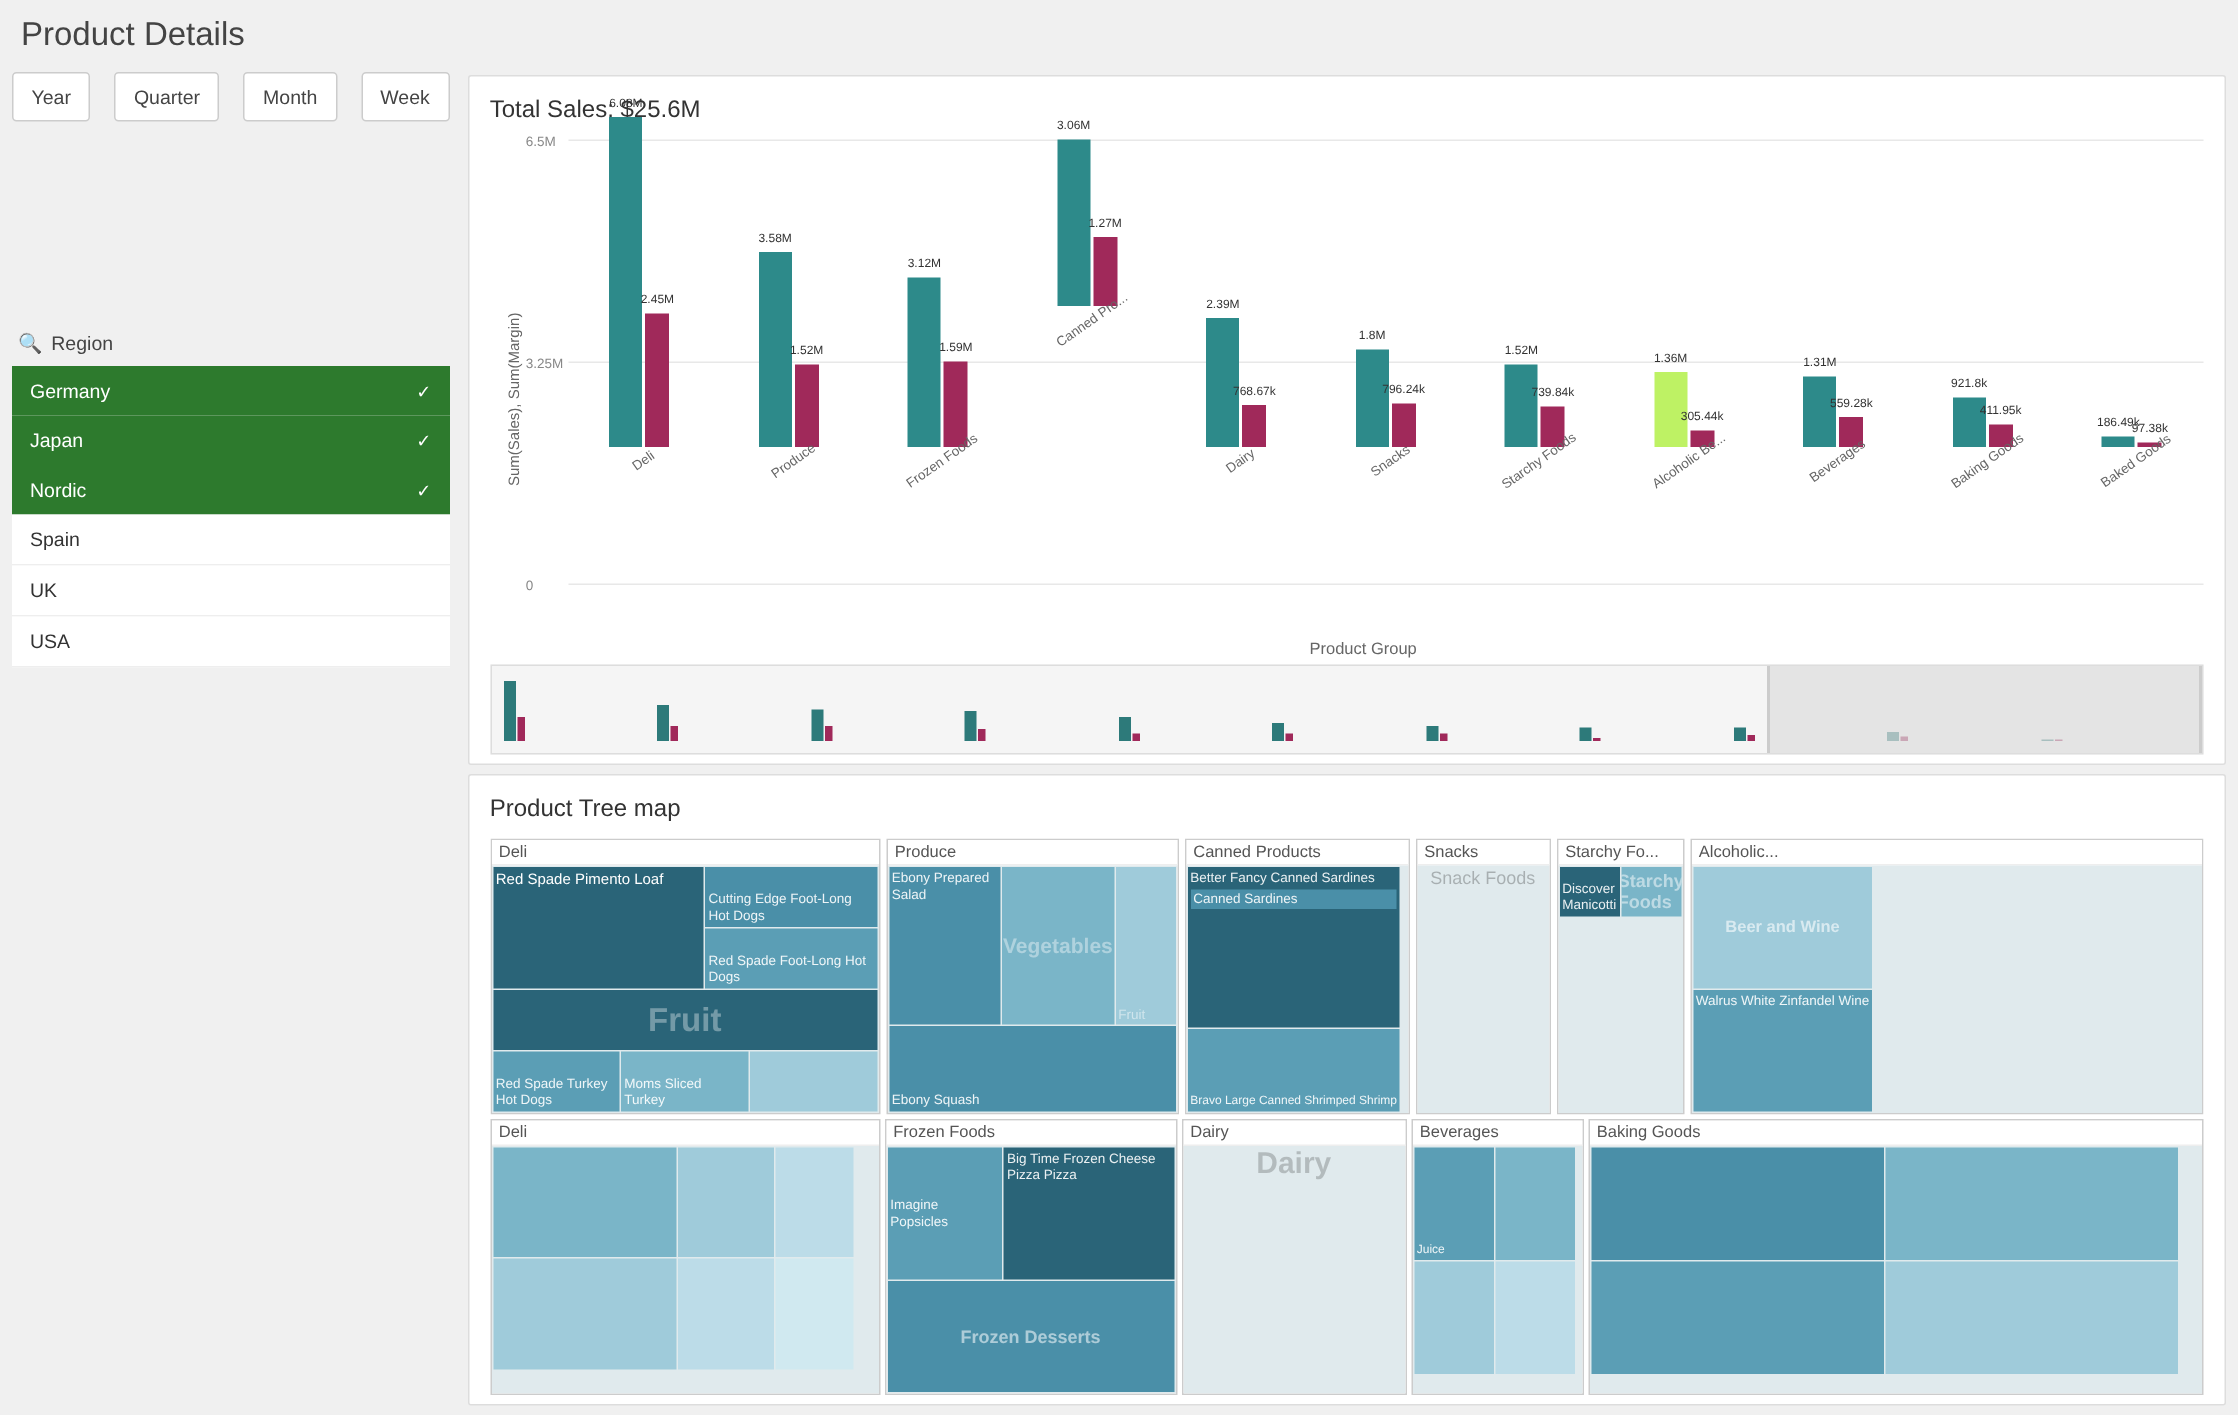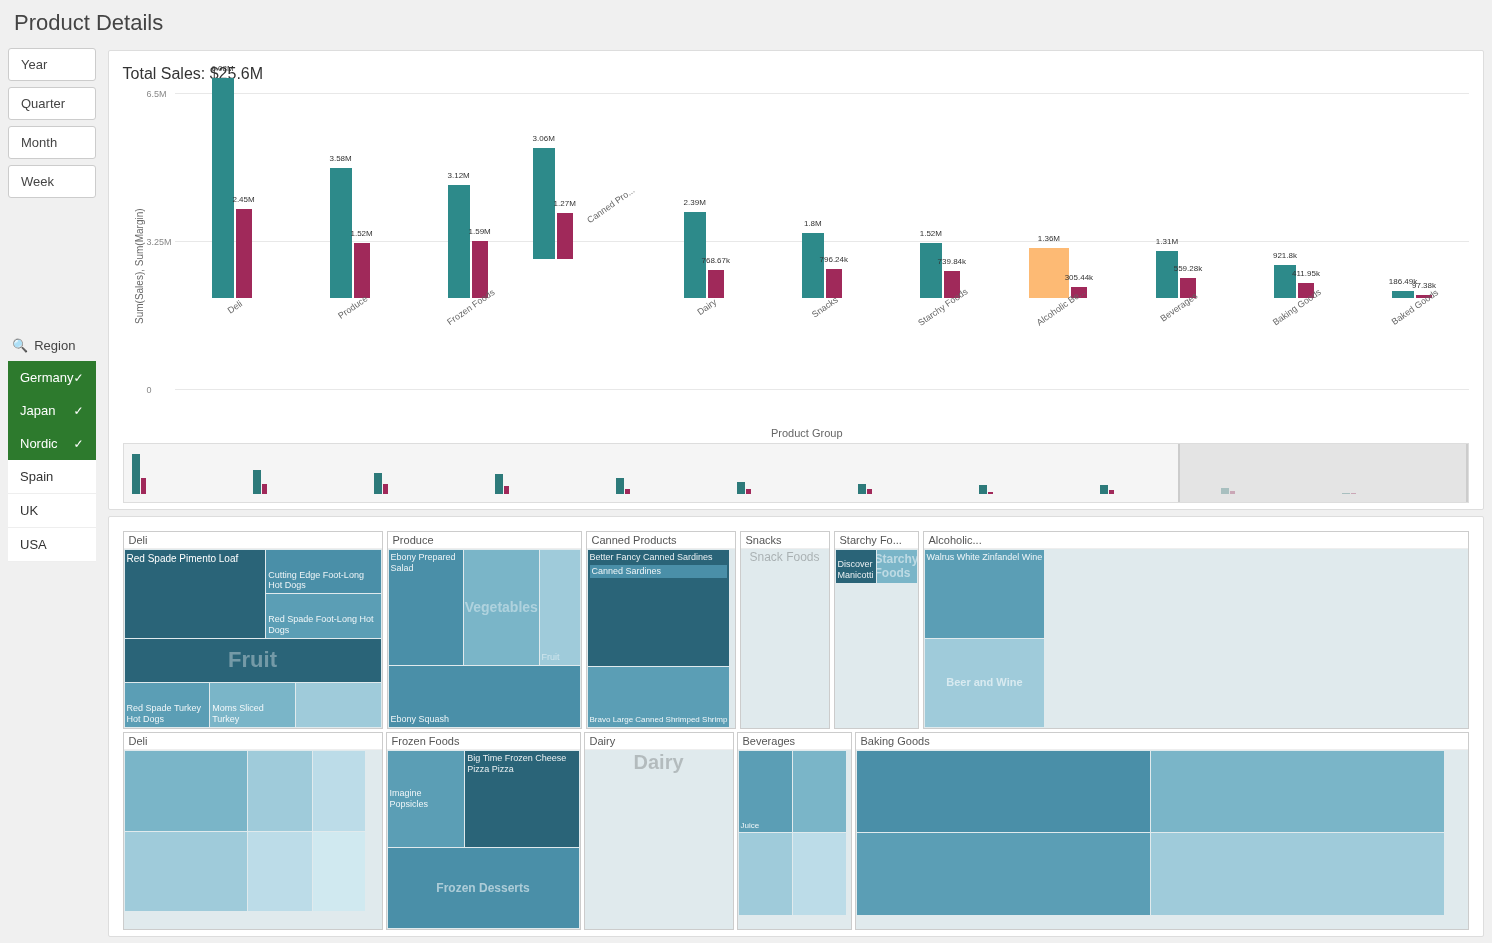--- a/index.html
+++ b/index.html
@@ -2,21 +2,21 @@
 <html><head>
   <meta charset="utf-8">
   <style>
     * { box-sizing: border-box; margin: 0; padding: 0; }
     body { font-family: 'Segoe UI', Arial, sans-serif; background: #f0f0f0; font-size: 13px; color: #333; }
 
     .page-title { font-size: 22px; font-weight: 300; color: #444; padding: 10px 14px 8px; background: #f0f0f0; }
 
     .layout { display: flex; height: calc(100vh - 44px); }
 
-    .filter-section { padding: 4px 8px; display: flex; flex-direction: column; gap: 6px; margin-bottom: 4px; }
+    .filter-section { padding: 4px 8px; display: flex; flex-direction: row; gap: 16px; margin-bottom: 4px; }
     .filter-btn { background: white; border: 1px solid #ccc; border-radius: 3px; padding: 8px 12px; text-align: left; cursor: pointer; font-size: 13px; color: #444; }
 
     .region-section { flex: 1; padding: 4px 8px; display: flex; flex-direction: column; }
     .region-header { display: flex; align-items: center; gap: 6px; padding: 8px 4px; color: #444; font-size: 13px; }
     .region-list { display: flex; flex-direction: column; gap: 0; }
     .region-item { padding: 9px 12px; font-size: 13px; cursor: pointer; border-radius: 0; display: flex; justify-content: space-between; align-items: center; }
     .region-item.active { background: #2d7a2d; color: white; }
     .region-item:not(.active) { background: white; color: #333; border-bottom: 1px solid #eee; }
     .region-item .checkmark { font-size: 12px; }
 
@@ -161,21 +161,21 @@
                   <div style="display: flex; align-items: flex-end; gap: 2px;">
                     <div style="width: 22px; height: 113px; background: rgb(45, 138, 138); position: relative; cursor: pointer;">
                       <span style="position: absolute; top: -14px; left: 50%; transform: translateX(-50%); white-space: nowrap; font-size: 8px; color: rgb(51, 51, 51);">3.12M</span>
                     </div>
                     <div style="width: 16px; height: 57px; background: rgb(160, 41, 90); position: relative; cursor: pointer;">
                       <span style="position: absolute; top: -14px; left: 50%; transform: translateX(-50%); white-space: nowrap; font-size: 8px; color: rgb(51, 51, 51);">1.59M</span>
                     </div>
                   </div>
                   <div style="font-size: 9px; color: rgb(102, 102, 102); text-align: center; margin-top: 5px; transform: rotate(-35deg); transform-origin: center top; white-space: nowrap; width: 70px; display: inline-block;">Frozen Foods</div>
                 </div>
-                <div style="display: flex; align-items: center; flex: 1 1 0%; height: 220px; justify-content: flex-end;">
+                <div style="display: flex; flex-direction: column; align-items: center; flex: 1 1 0%; height: 220px; justify-content: flex-start;">
                   <div style="display: flex; align-items: flex-end; gap: 2px;">
                     <div style="width: 22px; height: 111px; background: rgb(45, 138, 138); position: relative; cursor: pointer;">
                       <span style="position: absolute; top: -14px; left: 50%; transform: translateX(-50%); white-space: nowrap; font-size: 8px; color: rgb(51, 51, 51);">3.06M</span>
                     </div>
                     <div style="width: 16px; height: 46px; background: rgb(160, 41, 90); position: relative; cursor: pointer;">
                       <span style="position: absolute; top: -14px; left: 50%; transform: translateX(-50%); white-space: nowrap; font-size: 8px; color: rgb(51, 51, 51);">1.27M</span>
                     </div>
                   </div>
                   <div style="font-size: 9px; color: rgb(102, 102, 102); text-align: center; margin-top: 5px; transform: rotate(-35deg); transform-origin: center top; white-space: nowrap; width: 70px; display: inline-block;">Canned Pro...</div>
                 </div>
@@ -207,21 +207,21 @@
                       <span style="position: absolute; top: -14px; left: 50%; transform: translateX(-50%); white-space: nowrap; font-size: 8px; color: rgb(51, 51, 51);">1.52M</span>
                     </div>
                     <div style="width: 16px; height: 27px; background: rgb(160, 41, 90); position: relative; cursor: pointer;">
                       <span style="position: absolute; top: -14px; left: 50%; transform: translateX(-50%); white-space: nowrap; font-size: 8px; color: rgb(51, 51, 51);">739.84k</span>
                     </div>
                   </div>
                   <div style="font-size: 9px; color: rgb(102, 102, 102); text-align: center; margin-top: 5px; transform: rotate(-35deg); transform-origin: center top; white-space: nowrap; width: 70px; display: inline-block;">Starchy Foods</div>
                 </div>
                 <div style="display: flex; flex-direction: column; align-items: center; flex: 1 1 0%; height: 220px; justify-content: flex-end;">
                   <div style="display: flex; align-items: flex-end; gap: 2px;">
-                    <div style="width: 40px; height: 50px; background: #fdba74; position: relative; cursor: pointer;">
+                    <div style="width: 22px; height: 50px; background: #bef264; position: relative; cursor: pointer;">
                       <span style="position: absolute; top: -14px; left: 50%; transform: translateX(-50%); white-space: nowrap; font-size: 8px; color: rgb(51, 51, 51);">1.36M</span>
                     </div>
                     <div style="width: 16px; height: 11px; background: rgb(160, 41, 90); position: relative; cursor: pointer;">
                       <span style="position: absolute; top: -14px; left: 50%; transform: translateX(-50%); white-space: nowrap; font-size: 8px; color: rgb(51, 51, 51);">305.44k</span>
                     </div>
                   </div>
                   <div style="font-size: 9px; color: rgb(102, 102, 102); text-align: center; margin-top: 5px; transform: rotate(-35deg); transform-origin: center top; white-space: nowrap; width: 70px; display: inline-block;">Alcoholic Be...</div>
                 </div>
                 <div style="display: flex; flex-direction: column; align-items: center; flex: 1 1 0%; height: 220px; justify-content: flex-end;">
                   <div style="display: flex; align-items: flex-end; gap: 2px;">
@@ -308,20 +308,21 @@
                 <div style="width: 8px; height: 1px; background: rgb(45, 122, 122);"></div>
                 <div style="width: 5px; height: 1px; background: rgb(160, 41, 90);"></div>
               </div>
             </div>
           <div class="scroll-thumb"></div>
         </div>
       </div>
     </div>
 
     <div class="treemap-panel">
+      <div class="treemap-title">Product Tree map</div>
 
       <div class="treemap-content">
 
         <div class="tm-cell" style="width:260px; flex-shrink:0;">
           <div class="tm-cell-header">Deli</div>
           <div class="tm-cell-body" style="flex-direction:column; align-content:stretch;">
             <div style="display:flex; gap:1px; flex:2;">
               <div class="tmb c1" style="width:55%; flex-direction:column; align-items:flex-start;">
                 <span style="font-size:10px; color:white; line-height:1.3;">Red Spade Pimento Loaf</span>
               </div>
@@ -399,25 +400,25 @@
               </div>
             <div class="tmb c4" style="flex:1; align-items:center; justify-content:center;">
                 <span style="font-size:12px; color:rgba(255,255,255,0.5); font-weight:600;">Starchy Foods</span>
               </div>
           </div>
         </div>
 
         <div class="tm-cell" style="flex:1;">
           <div class="tm-cell-header">Alcoholic...</div>
           <div class="tm-cell-body" style="flex-direction:column;">
+            <div class="tmb c5" style="flex:1; align-items:center; justify-content:center;">
+                <span style="font-size:11px; color:rgba(255,255,255,0.6); font-weight:600;">Beer and Wine</span>
+              </div>
             <div class="tmb c3" style="flex:1; flex-direction:column;">
                 <span style="font-size:9px;">Walrus White Zinfandel Wine</span>
-              </div>
-            <div class="tmb c5" style="flex:1; align-items:center; justify-content:center;">
-                <span style="font-size:11px; color:rgba(255,255,255,0.6); font-weight:600;">Beer and Wine</span>
               </div>
           </div>
         </div>
       </div>
 
       <div style="display:flex; gap:3px; margin-top:3px; flex:1; min-height:0; max-height:220px;">
 
         <div class="tm-cell" style="width:260px; flex-shrink:0;">
           <div class="tm-cell-header">Deli</div>
           <div class="tm-cell-body" style="gap:1px; align-content:flex-start;">

